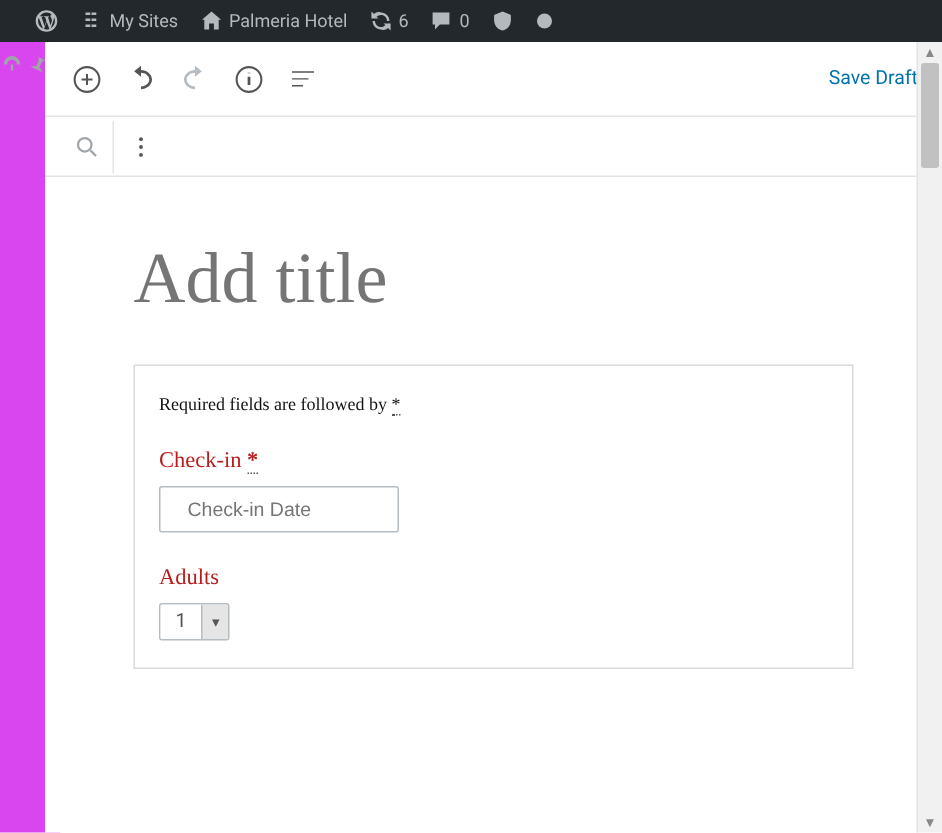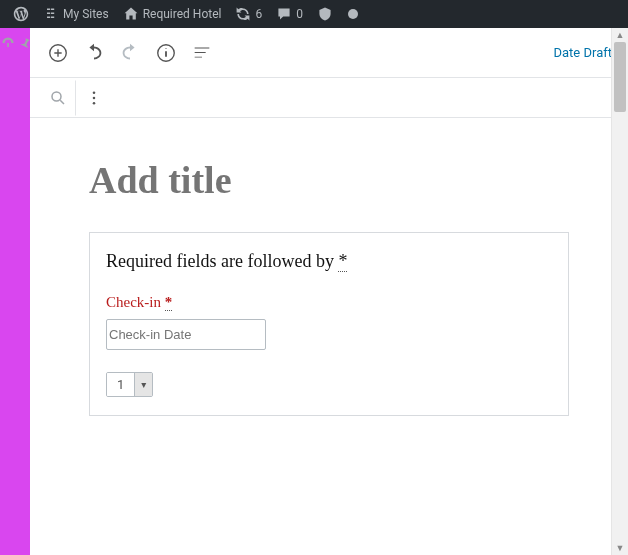--- a/index.html
+++ b/index.html
@@ -1,19 +1,19 @@
 <!DOCTYPE html>
 <html><head>
 <meta charset="utf-8">
 <style>
 * { box-sizing: border-box; margin: 0; padding: 0; }
 body { font-family: -apple-system, BlinkMacSystemFont, "Segoe UI", Roboto, sans-serif; font-size: 13px; color: #23282d; background: #fff; width: 628px; height: 555px; overflow: hidden; }
 
 
-.adminbar { height: 28px; background: #23282d; color: #b4b9be; display: flex; align-items: center; padding: 0 6px; font-size: 12px; }
+.adminbar { height: 28px; background: #23282d; color: #b4b9be; display: flex; align-items: center; padding: 0 16px; font-size: 12px; }
 .adminbar .ab-item { display: flex; align-items: center; padding: 0 7px; height: 28px; cursor: pointer; color: #b4b9be; }
 .adminbar .ab-icon { font-size: 15px; line-height: 1; display: inline-flex; }
 .adminbar .ab-label { margin-left: 4px; }
 
 
 .leftrail { position: absolute; top: 28px; left: 0; width: 40px; bottom: 0; background: #d946ef; color: #eaeaea; display: flex; }
 .leftrail .rail-item { width: 30px; height: 30px; display: flex; align-items: center; justify-content: center; cursor: pointer; color: #a0a5aa; font-size: 16px; position: relative; }
 .leftrail .rail-item.active { background: #0073aa; color: #fff; }
 .leftrail .rail-item.active::after { content: ""; position: absolute; right: -6px; top: 50%; margin-top: -5px; border: 5px solid transparent; border-left-color: #0073aa; }
 .leftrail .woo { background: #7f54b3; color: #fff; font-size: 8px; font-weight: 700; border-radius: 2px; width: 18px; height: 12px; display: flex; align-items: center; justify-content: center; }
@@ -25,29 +25,29 @@
 .tbtn.disabled { color: #b5bcc2; cursor: default; }
 .toolbar .spacer { flex: 1; }
 .save-draft { color: #0073aa; font-size: 13px; cursor: pointer; padding: 0 6px; }
 
 .secondary-toolbar { height: 40px; border-bottom: 1px solid #e2e4e7; display: flex; align-items: center; padding: 0 10px; }
 .sbtn { width: 36px; height: 36px; display: flex; align-items: center; justify-content: center; color: #555; cursor: pointer; border: 1px solid transparent; }
 .sbtn.search { color: #a0a5aa; border-right: 1px solid #e2e4e7; }
 
 .canvas-wrap { flex: 1; overflow: auto; position: relative; }
 .canvas { max-width: 520px; margin: 0 auto; padding: 40px 20px 20px; }
-.title-input { font-family: Georgia, serif; font-size: 38px; font-weight: 700; color: #8a8a8a; border: none; outline: none; width: 100%; background: transparent; }
+.title-input { font-family: Georgia, serif; font-size: 48px; font-weight: 400; color: #8a8a8a; border: none; outline: none; width: 100%; background: transparent; }
 
 .block-border { border: 1px solid #d7dade; padding: 18px 16px; margin-top: 30px; }
-.required-note { font-family: Georgia, serif; font-size: 18px; color: #111; }
+.required-note { font-family: Georgia, serif; font-size: 12px; color: #111; }
 .required-note .ast { border-bottom: 1px dotted #555; }
 .field { margin-top: 22px; }
 .field-label { font-family: Georgia, serif; font-size: 15px; color: #b91c1c; display: block; margin-bottom: 8px; }
 .field-label .ast { border-bottom: 1px dotted #555; font-weight: bold; }
-.text-input { border: 1px solid #b5bcc2; padding: 7px 2px; font-size: 13px; color: #555; width: 160px; border-radius: 2px; background: #fff; }
+.text-input { border: 1px solid #b5bcc2; padding: 7px 18px; font-size: 13px; color: #555; width: 160px; border-radius: 2px; background: #fff; }
 .select-wrap { display: inline-flex; border: 1px solid #b5bcc2; border-radius: 2px; overflow: hidden; }
 .select-wrap .val { padding: 4px 10px; font-size: 13px; color: #555; background: #fff; }
 .select-wrap .caret { width: 18px; background: #e5e5e5; display: flex; align-items: center; justify-content: center; color: #555; font-size: 10px; border-left: 1px solid #b5bcc2; }
 
 .scrollbar-v { position: absolute; top: 28px; right: 0; width: 17px; bottom: 0; background: #f1f1f1; border-left: 1px solid #e5e5e5; }
 .scrollbar-v .thumb { position: absolute; top: 14px; left: 2px; right: 2px; height: 70px; background: #c1c1c1; border-radius: 2px; }
 .scrollbar-v .arrow { position: absolute; left: 0; right: 0; height: 14px; display: flex; align-items: center; justify-content: center; color: #888; font-size: 9px; }
 .scrollbar-v .arrow.up { top: 0; } .scrollbar-v .arrow.down { bottom: 0; }
 
 svg { display: block; }
@@ -70,21 +70,21 @@
         </svg>
     </span>
     <span class="ab-label">My Sites</span>
   </div>
   <div class="ab-item">
     <span class="ab-icon">
       <svg width="16" height="16" viewBox="0 0 20 20" fill="currentColor">
           <path d="M10 2L2 9h2v8h4v-5h4v5h4V9h2l-8-7z"></path>
         </svg>
     </span>
-    <span class="ab-label">Required Hotel</span>
+    <span class="ab-label">Palmeria Hotel</span>
   </div>
   <div class="ab-item">
     <span class="ab-icon">
       <svg width="16" height="16" viewBox="0 0 20 20" fill="currentColor">
           <path d="M10 3c3.9 0 7 3.1 7 7h-2c0-2.8-2.2-5-5-5-1.5 0-2.8.7-3.7 1.7L8 8H2V2l2.2 2.2C5.5 2.9 7.6 2 10 3zm0 14c-3.9 0-7-3.1-7-7h2c0 2.8 2.2 5 5 5 1.5 0 2.8-.7 3.7-1.7L12 12h6v6l-2.2-2.2C14.5 17.1 12.4 18 10 17z"></path>
         </svg>
     </span>
     <span class="ab-label">6</span>
   </div>
   <div class="ab-item">
@@ -205,21 +205,21 @@
           <circle cx="12" cy="12" r="9"></circle>
           <path d="M12 10v6M12 7v.5" stroke-width="2"></path>
         </svg>
     </div>
     <div class="tbtn">
       <svg width="22" height="22" viewBox="0 0 24 24" fill="currentColor">
           <path d="M4 6h16v1H4zM4 11h12v1H4zM4 16h8v1H4z"></path>
         </svg>
     </div>
     <div class="spacer"></div>
-    <div class="save-draft">Date Draft</div>
+    <div class="save-draft">Save Draft</div>
   </div>
 
   <div class="secondary-toolbar">
     <div class="sbtn search">
       <svg width="18" height="18" viewBox="0 0 24 24" fill="none" stroke="currentColor" stroke-width="2">
           <circle cx="10" cy="10" r="6"></circle>
           <path d="M15 15l5 5"></path>
         </svg>
     </div>
     <div class="sbtn">
@@ -243,20 +243,21 @@
           <label class="field-label">
             <span>Check-in </span><span class="ast">*</span>
           </label>
           <input type="text" class="text-input" placeholder="Check-in Date" style="">
         </div>
 
         <div class="field">
         </div>
 
         <div class="field">
+          <label class="field-label">Adults</label>
           <div class="select-wrap">
             <span class="val">1</span>
             <span class="caret">▾</span>
           </div>
         </div>
       </div>
     </div>
   </div>
 </div>
 

